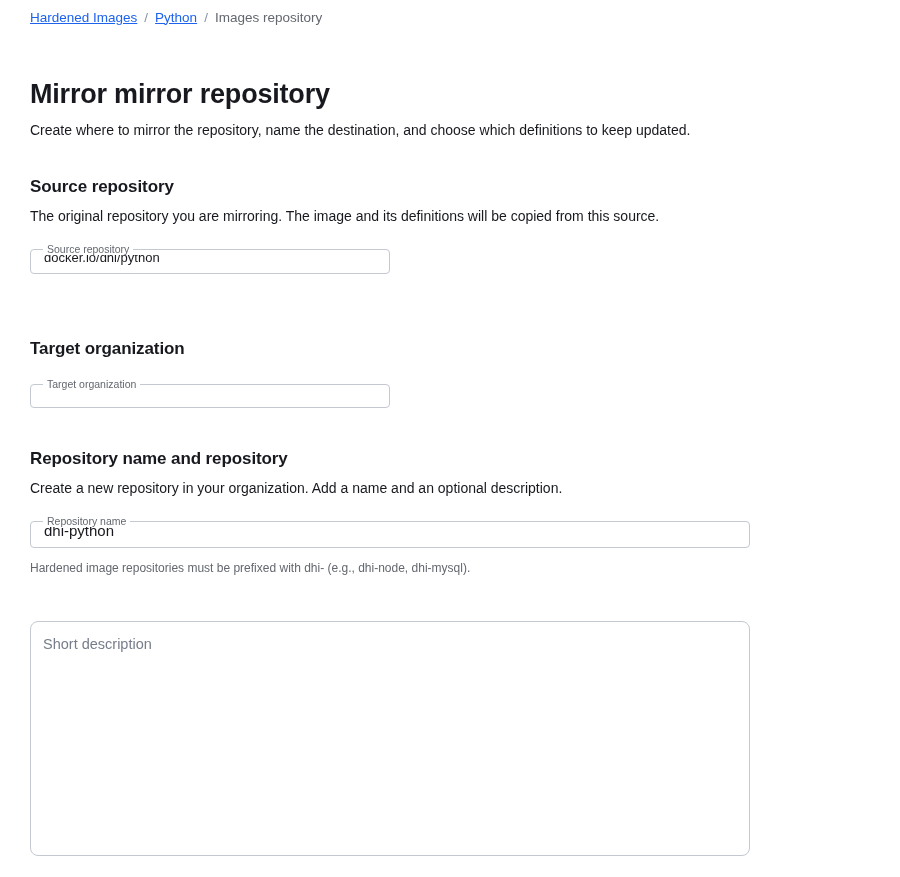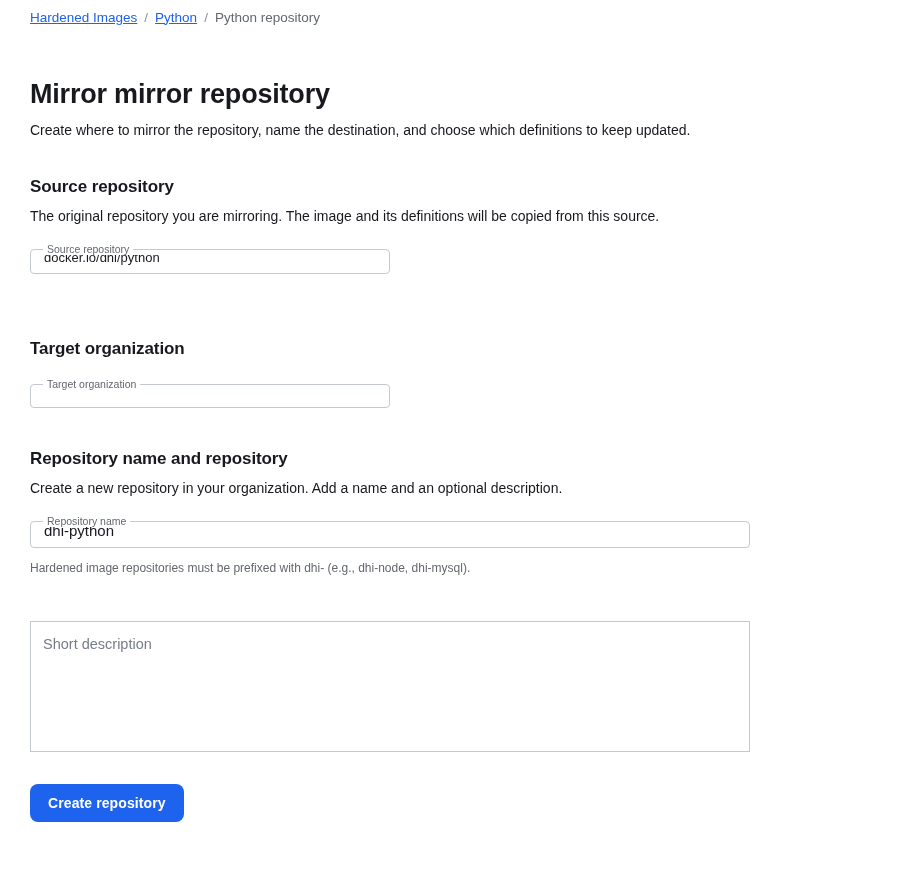--- a/index.html
+++ b/index.html
@@ -111,23 +111,23 @@
 
   .helper-text {
     font-size: 12px;
     color: #63676e;
     margin-top: 13px;
   }
 
   .description-box {
     margin-top: 46px;
     width: 720px;
-    height: 131px;
+    height: 235px;
     border: 1px solid #c4c8d0;
-    border-radius: 0;
+    border-radius: 8px;
     box-sizing: border-box;
     padding: 14px 12px;
     background: #fff;
   }
   .description-box textarea {
     width: 100%;
     height: 100%;
     border: none;
     outline: none;
     resize: none;
@@ -161,21 +161,21 @@
 </head>
 <body>
 
 <div class="page">
 
   <nav class="breadcrumb">
     <a>Hardened Images</a>
     <span class="sep">/</span>
     <a>Python</a>
     <span class="sep">/</span>
-    <span class="current">Python repository</span>
+    <span class="current">Images repository</span>
   </nav>
 
   <h1 class="page-title">Mirror mirror repository</h1>
   <p class="page-subtitle">Create where to mirror the repository, name the destination, and choose which definitions to keep updated.</p>
 
   <section class="section-source">
     <h2 class="section-title">Source repository</h2>
     <p class="section-desc">The original repository you are mirroring. The image and its definitions will be copied from this source.</p>
     <div class="field field-small">
       <fieldset>

